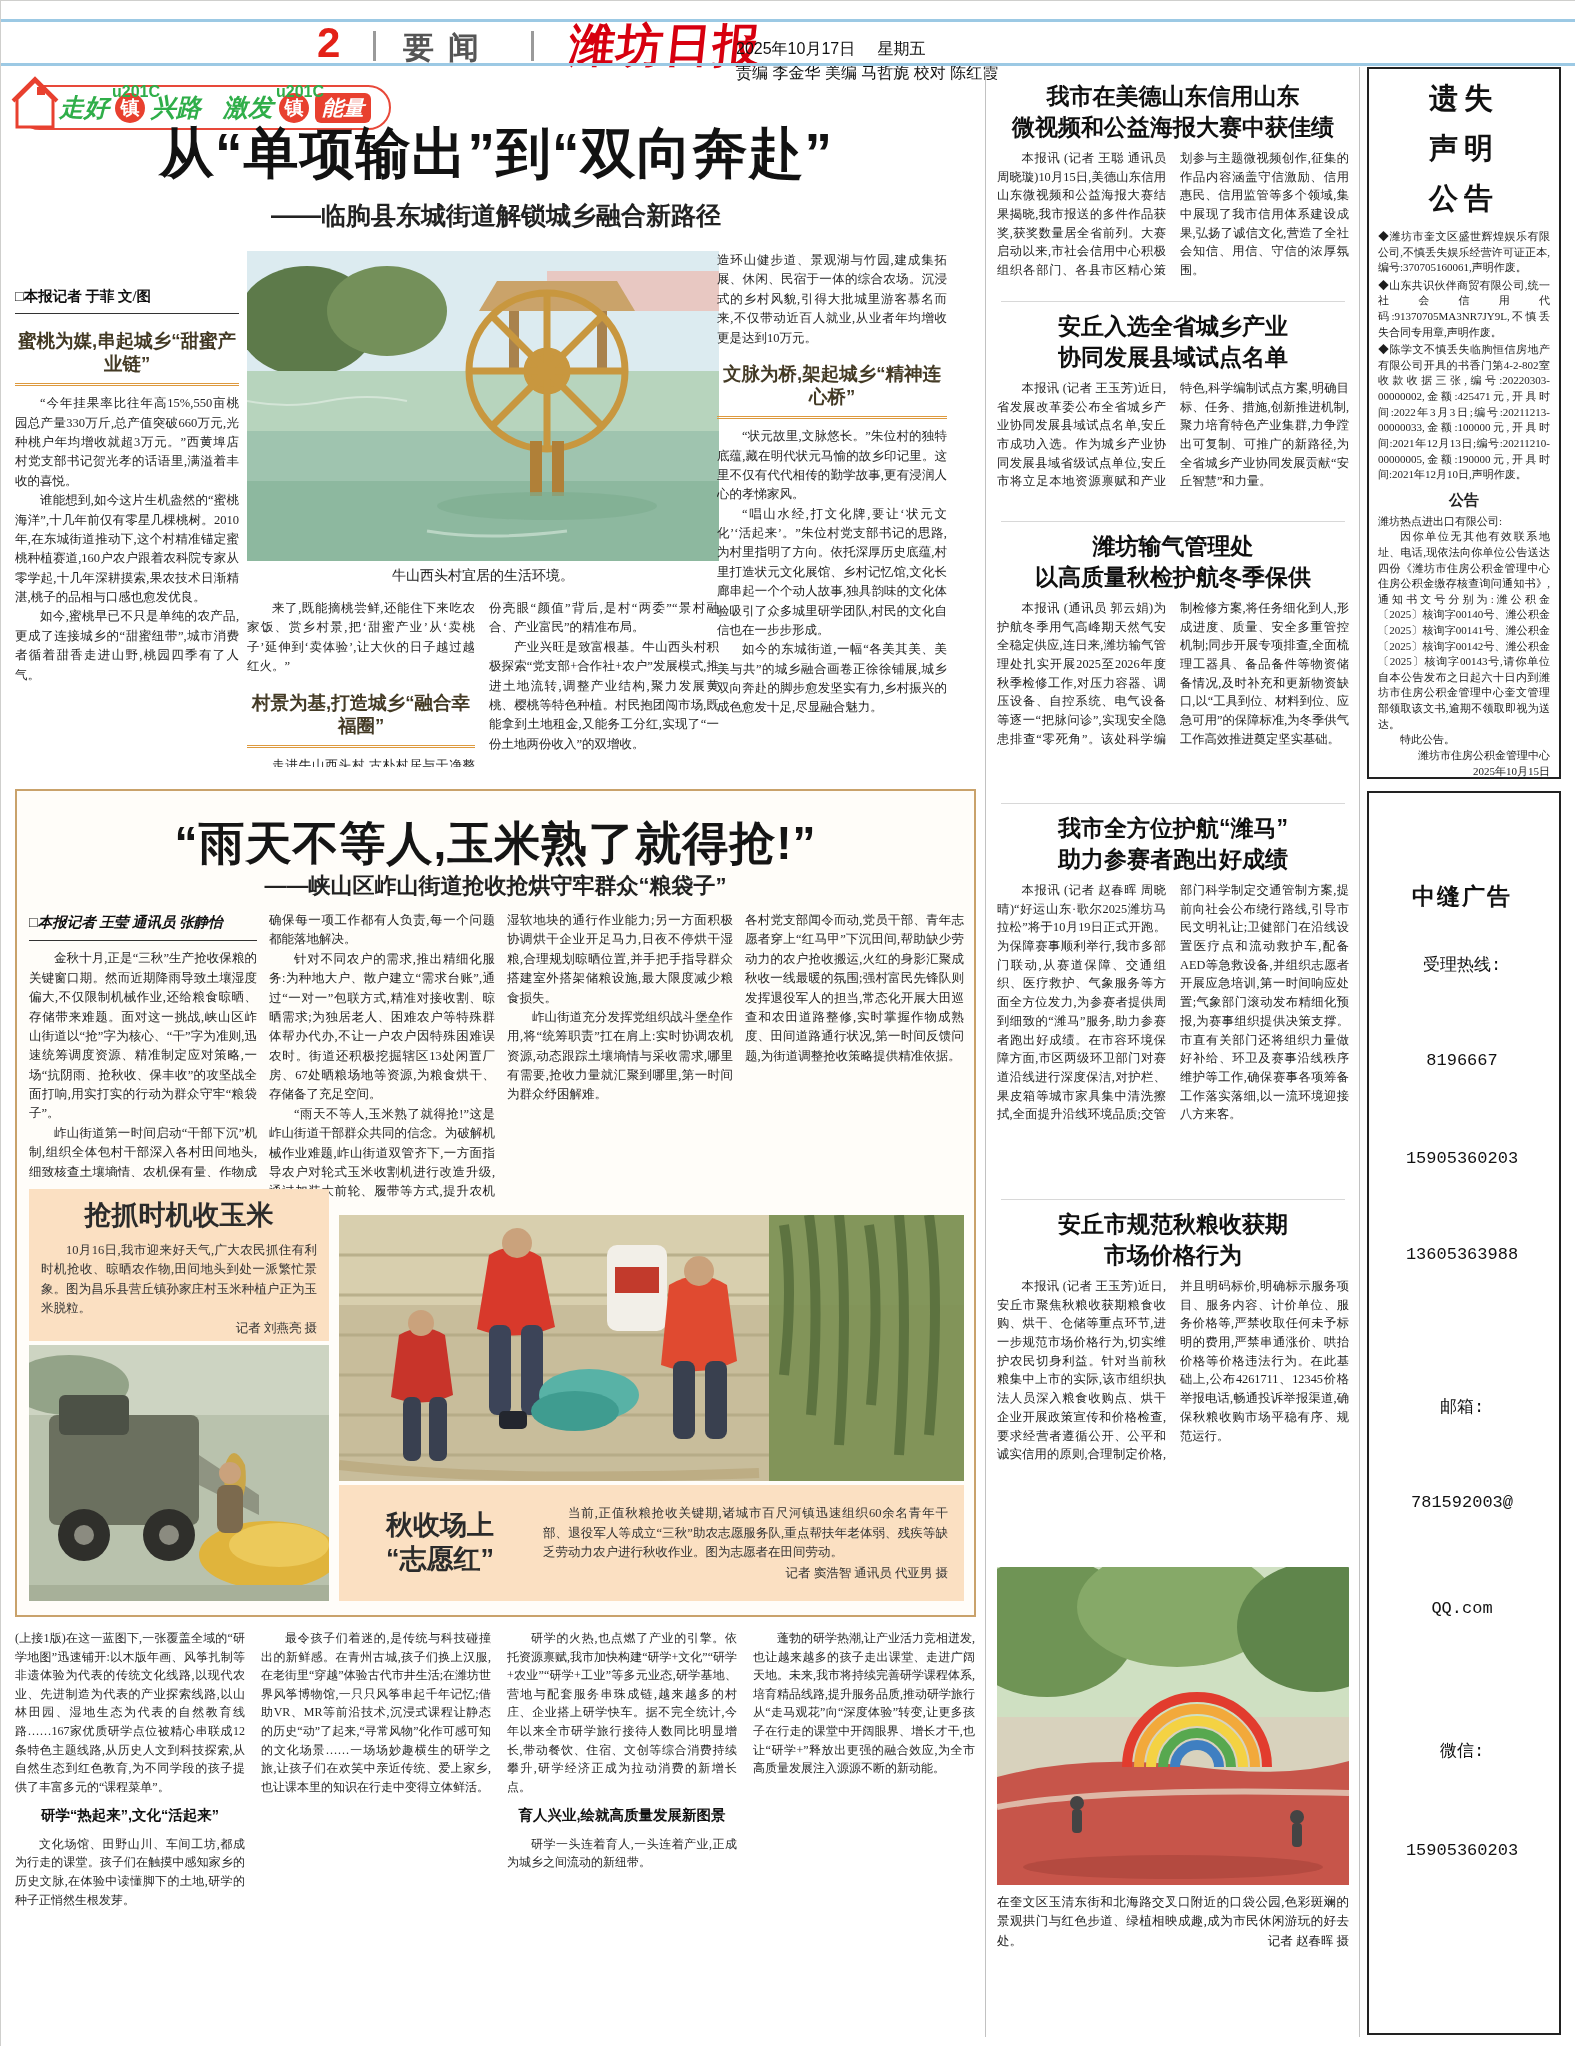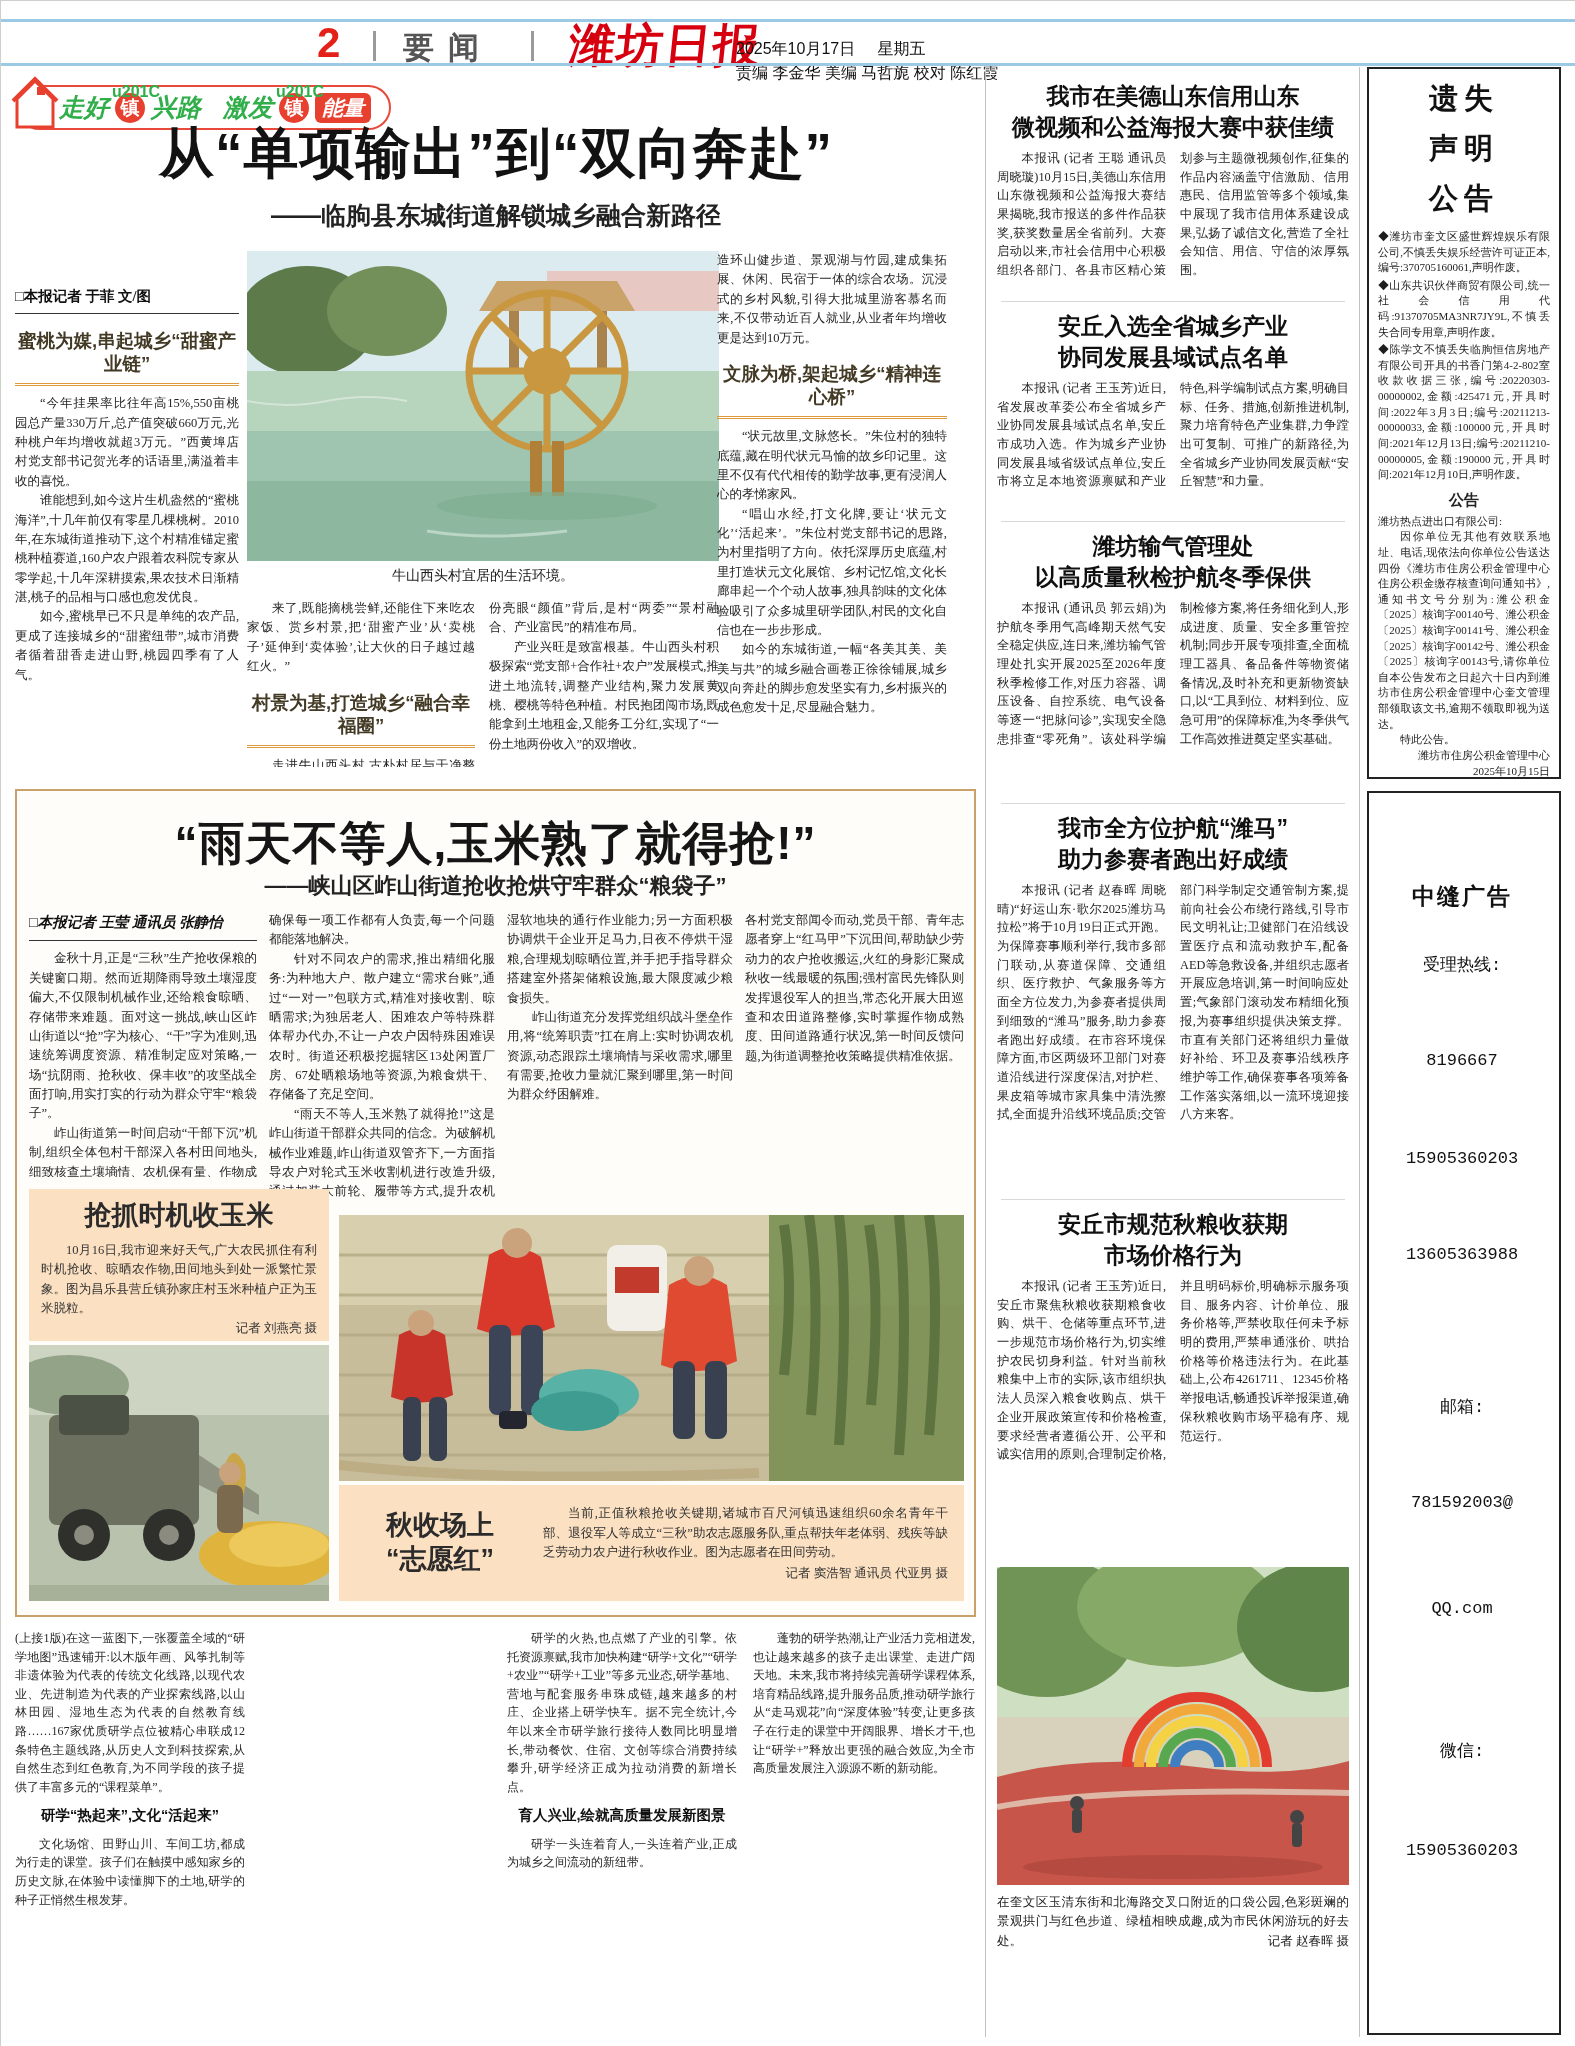--- a/index.html
+++ b/index.html
@@ -256,20 +256,23 @@
         <div class="credit">记者 窦浩智 通讯员 代亚男 摄</div>
       </div>
     </div>
   </div>
 
   <div class="abs cont-col" style="left:14px;top:1628px;width:230px;height:408px;">
     <p style="text-indent:0;">(上接1版)在这一蓝图下,一张覆盖全域的“研学地图”迅速铺开:以木版年画、风筝扎制等非遗体验为代表的传统文化线路,以现代农业、先进制造为代表的产业探索线路,以山林田园、湿地生态为代表的自然教育线路……167家优质研学点位被精心串联成12条特色主题线路,从历史人文到科技探索,从自然生态到红色教育,为不同学段的孩子提供了丰富多元的“课程菜单”。</p>
     <div class="cont-subhead">研学“热起来”,文化“活起来”</div>
     <p>文化场馆、田野山川、车间工坊,都成为行走的课堂。孩子们在触摸中感知家乡的历史文脉,在体验中读懂脚下的土地,研学的种子正悄然生根发芽。</p>
   </div>
+  <div class="abs cont-col" style="left:260px;top:1628px;width:230px;height:408px;">
+    <p>最令孩子们着迷的,是传统与科技碰撞出的新鲜感。在青州古城,孩子们换上汉服,在老街里“穿越”体验古代市井生活;在潍坊世界风筝博物馆,一只只风筝串起千年记忆;借助VR、MR等前沿技术,沉浸式课程让静态的历史“动”了起来,“寻常风物”化作可感可知的文化场景……一场场妙趣横生的研学之旅,让孩子们在欢笑中亲近传统、爱上家乡,也让课本里的知识在行走中变得立体鲜活。</p>
+  </div>
   <div class="abs cont-col" style="left:506px;top:1628px;width:230px;height:408px;">
     <p>研学的火热,也点燃了产业的引擎。依托资源禀赋,我市加快构建“研学+文化”“研学+农业”“研学+工业”等多元业态,研学基地、营地与配套服务串珠成链,越来越多的村庄、企业搭上研学快车。据不完全统计,今年以来全市研学旅行接待人数同比明显增长,带动餐饮、住宿、文创等综合消费持续攀升,研学经济正成为拉动消费的新增长点。</p>
     <div class="cont-subhead">育人兴业,绘就高质量发展新图景</div>
     <p>研学一头连着育人,一头连着产业,正成为城乡之间流动的新纽带。</p>
   </div>
   <div class="abs cont-col" style="left:752px;top:1628px;width:222px;height:408px;">
     <p>蓬勃的研学热潮,让产业活力竞相迸发,也让越来越多的孩子走出课堂、走进广阔天地。未来,我市将持续完善研学课程体系,培育精品线路,提升服务品质,推动研学旅行从“走马观花”向“深度体验”转变,让更多孩子在行走的课堂中开阔眼界、增长才干,也让“研学+”释放出更强的融合效应,为全市高质量发展注入源源不断的新动能。</p>
   </div>
 
   <div class="abs brief-h" style="left:996px;top:80px;width:352px;">

